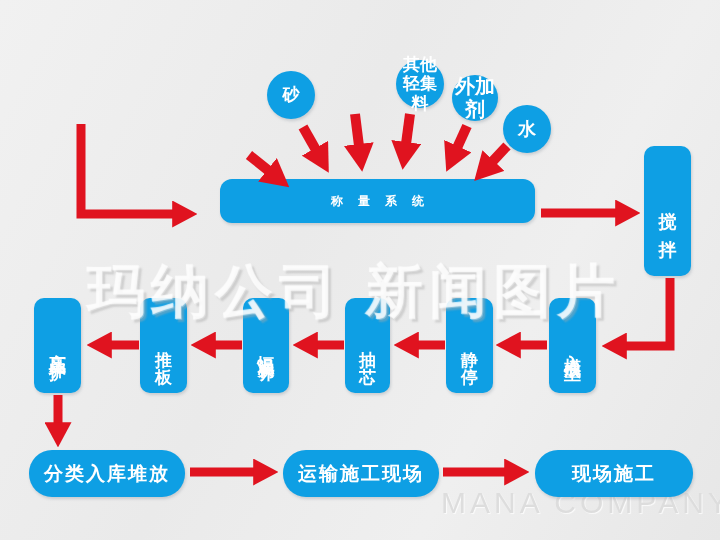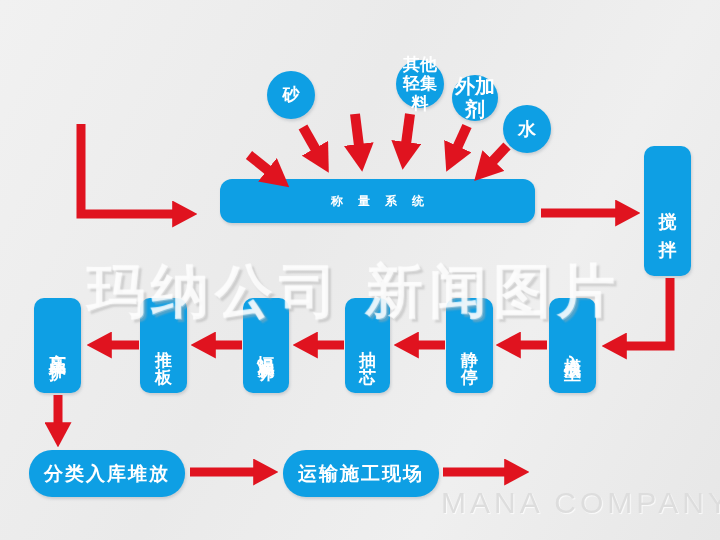--- a/index.html
+++ b/index.html
@@ -113,20 +113,21 @@
   </div>
   <div class="node box row2 n-push">
     <span class="vtext v2">推板</span>
   </div>
   <div class="node box row2 n-auto">
     <span class="vtext v4">高压养护</span>
   </div>
 
   <div class="node box row3 n-store">分类入库堆放</div>
   <div class="node box row3 n-transport">运输施工现场</div>
+  <div class="node box row3 n-site">现场施工</div>
 
   <svg class="arrows" width="720" height="540" viewBox="0 0 720 540">
     <defs>
       <marker id="ah" markerUnits="strokeWidth" markerWidth="2.8" markerHeight="3" refX="0.2" refY="1.5" orient="auto">
         <path class="ah" d="M0,0 L2.8,1.5 L0,3 Z"></path>
       </marker>
     </defs>
     <polyline class="shaft w9" points="81,124 81,214 174,214" marker-end="url(#ah)"></polyline>
     <line class="shaft w10" x1="249" y1="155" x2="269" y2="171" marker-end="url(#ah)"></line>
     <line class="shaft w10" x1="303" y1="127" x2="316" y2="150" marker-end="url(#ah)"></line>

